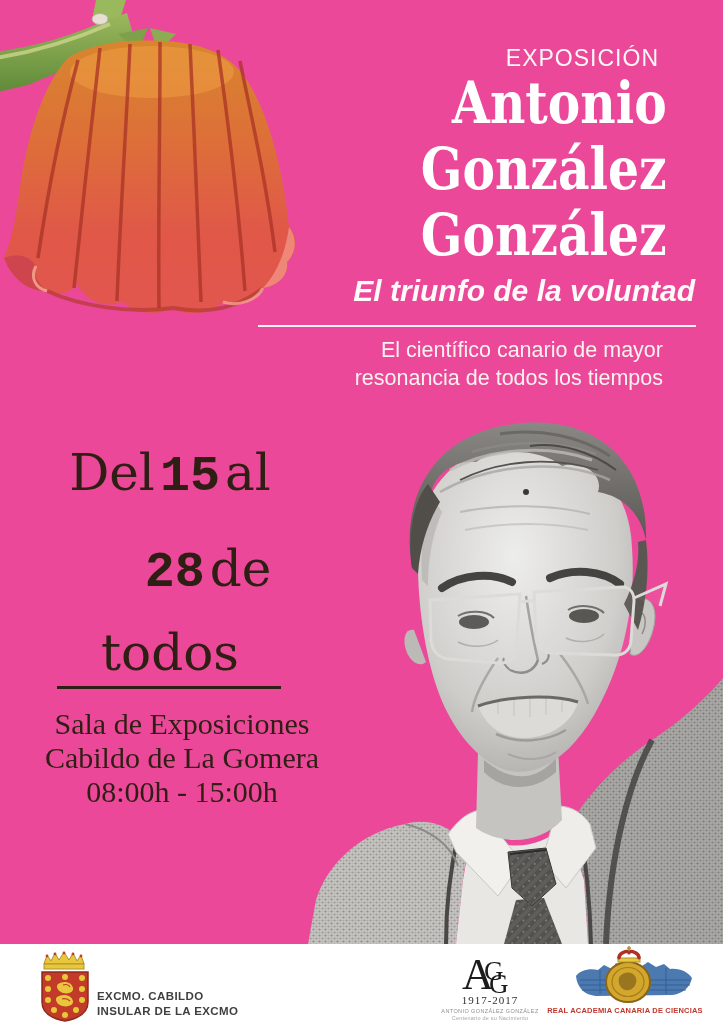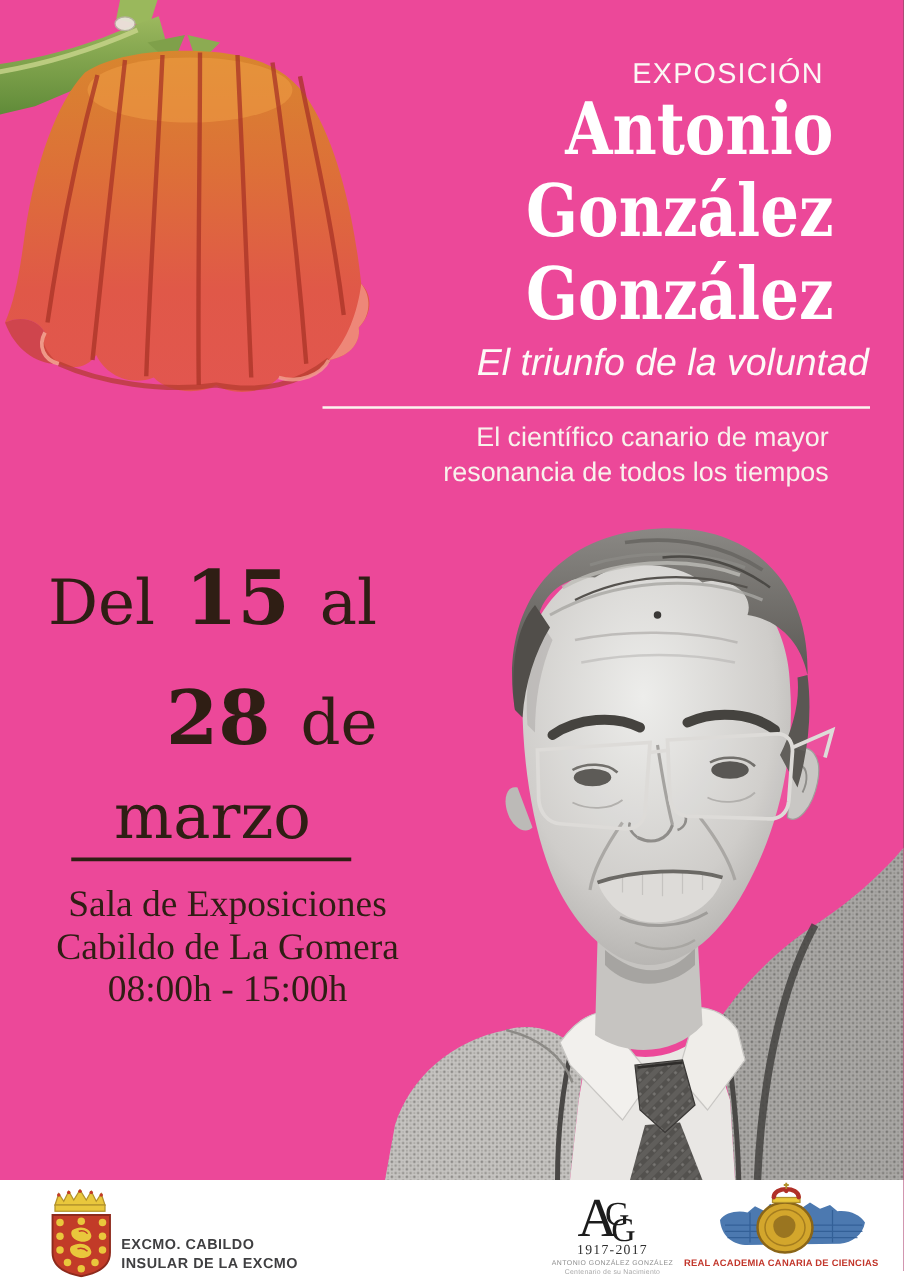--- a/index.html
+++ b/index.html
@@ -15,36 +15,36 @@
     font-family:"Liberation Sans",sans-serif;font-weight:400;
   }
   .title{
     top:70px;right:56px;text-align:right;color:#ffffff;
     font-family:"DejaVu Serif",serif;font-weight:bold;
     font-size:58px;line-height:66px;
   }
   .title .title-line{transform:scaleX(.84);transform-origin:100% 50%;}
   .subtitle{
     top:274px;right:28px;color:#fdfaf7;
-    font-size:30px;font-weight:normal;font-style:italic;
+    font-size:30px;font-weight:bold;font-style:italic;
     font-family:"Liberation Sans",sans-serif;
   }
   .rule-light{
     top:325px;left:258px;width:438px;height:2px;background:#fbf5ef;
   }
   .tagline{
     top:337px;right:60px;text-align:right;color:#f8f2ec;
     font-size:21.5px;line-height:27.5px;font-weight:400;
   }
 
   
   .date-line{left:0;width:340px;text-align:center;color:#2f1e14;
     font-family:"DejaVu Serif",serif;}
   .d-word{font-size:50px;font-weight:500;}
-  .d-num{font-size:60px;font-weight:bold;margin:0 19px;}
+  .d-num{font-size:50px;font-weight:bold;margin:0 0;font-family:Liberation Mono, monospace;}
   .date-1{top:444px;}
   .date-2{top:540px;padding-left:38px;}
   .date-3{top:624px;font-size:50px;font-weight:500;}
   .rule-dark{top:686px;left:57px;width:224px;height:2.5px;background:#2f1e14;}
   .venue{
     top:707px;left:12px;width:340px;text-align:center;color:#2f1e14;
     font-family:"Liberation Serif",serif;font-size:30px;line-height:34px;
   }
 
   
@@ -161,21 +161,21 @@
 
   <div class="abs date-line date-1">
     <span class="d-word">Del</span>
     <span class="d-num">15</span>
     <span class="d-word">al</span>
   </div>
   <div class="abs date-line date-2">
     <span class="d-num">28</span>
     <span class="d-word">de</span>
   </div>
-  <div class="abs date-line date-3">marzo</div>
+  <div class="abs date-line date-3">todos</div>
 
   <div class="abs rule-dark"></div>
 
   <div class="abs venue">
     <div>Sala de Exposiciones</div>
     <div>Cabildo de La Gomera</div>
     <div>08:00h - 15:00h</div>
   </div>
 
   <svg class="abs portrait-svg" width="423" height="544" viewBox="0 0 423 544">

